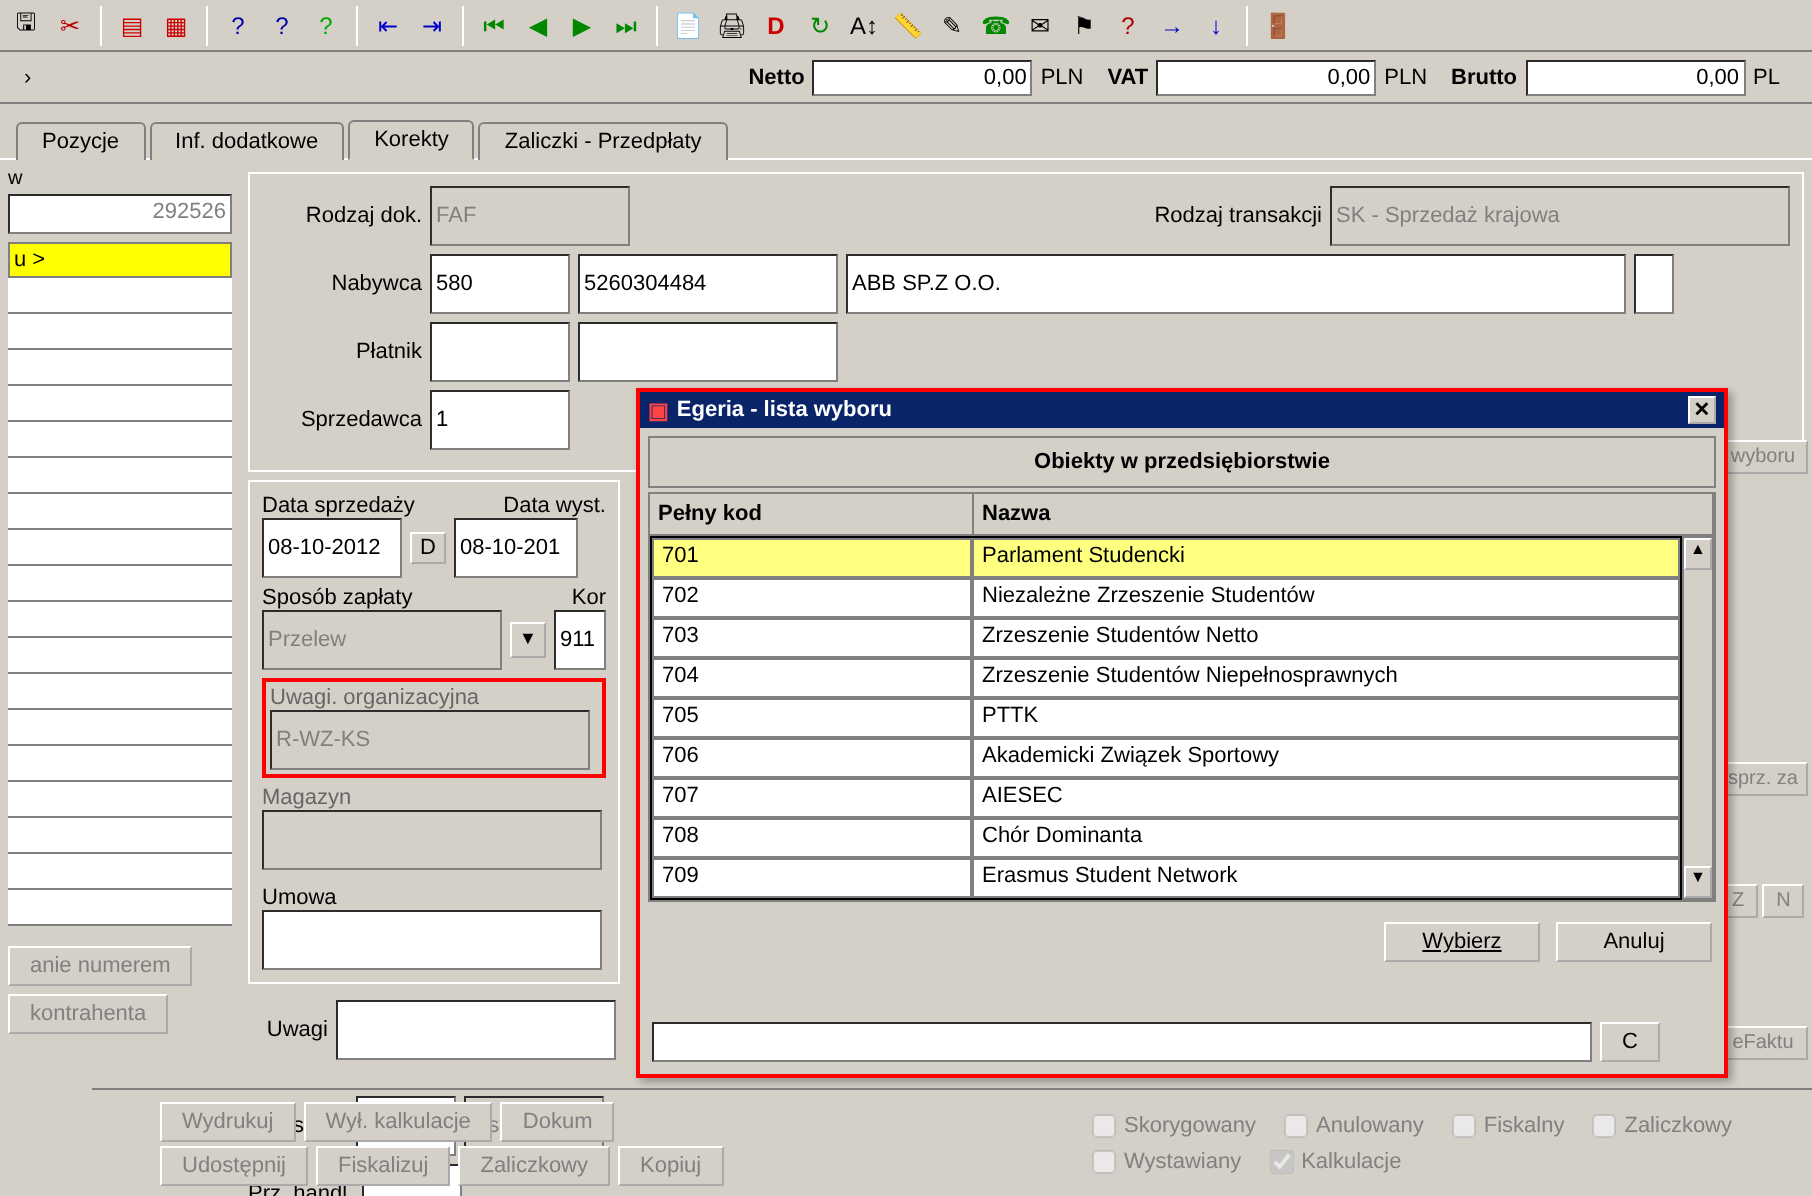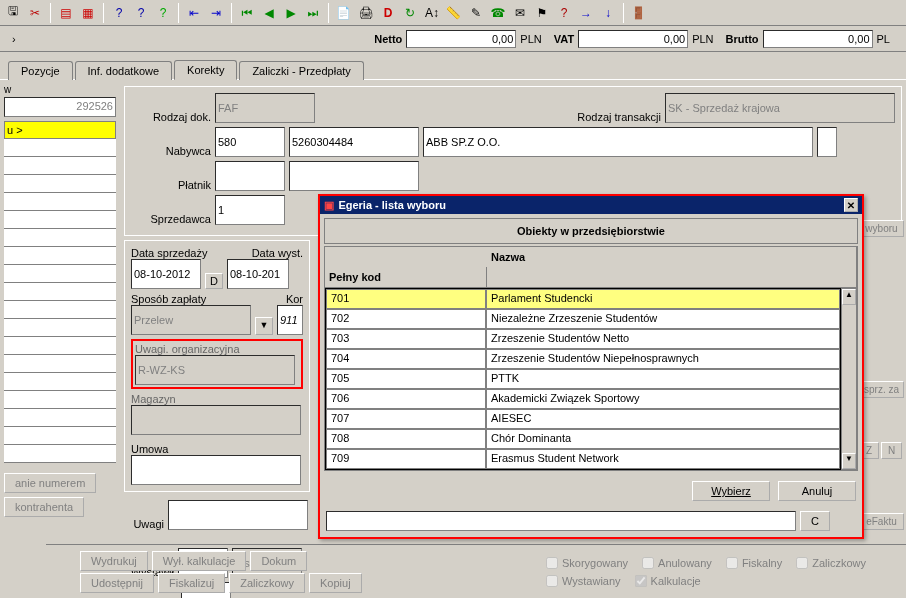--- a/index.html
+++ b/index.html
@@ -15,41 +15,41 @@
 .tab { padding: 3px 12px; border: 1px solid #808080; border-bottom: none; background: #d4d0c8; border-top-left-radius: 3px; border-top-right-radius: 3px; margin-right: 2px; cursor: pointer; position: relative; top: 1px; }
 .tab.active { background: #d4d0c8; border-bottom: 1px solid #d4d0c8; }
 .main-area { display: flex; }
 .left-col { width: 120px; padding: 4px; }
 .left-box { border: 1px inset #808080; background: #fff; height: 20px; text-align: right; padding: 2px; color: #808080; margin-bottom: 4px; }
 .left-highlight { background: #ffff00; border: 1px solid #808080; height: 18px; padding: 2px; }
 .left-lines .line { border-bottom: 1px solid #808080; height: 18px; background: #fff; }
 .form-area { flex: 1; padding: 6px 4px; position: relative; }
 .fieldset { border: 1px solid #808080; padding: 6px; margin-bottom: 4px; position: relative; }
 .fieldset::before { content: ""; position: absolute; top: -1px; left: -1px; right: -1px; bottom: -1px; border: 1px solid #fff; pointer-events: none; }
-.row { display: flex; align-items: flex-end; margin-bottom: 4px; gap: 4px; }
+.row { display: flex; align-items: center; margin-bottom: 4px; gap: 4px; }
 .lbl { display: inline-block; text-align: right; min-width: 80px; }
 .txt { height: 30px; border: 1px inset #808080; background: #fff; padding: 0 2px; font-size: 11px; }
 .txt.ro { background: #d4d0c8; color: #808080; }
 .redbox { border: 2px solid #ff0000 !important; }
 .dropdown { display: inline-block; width: 18px; height: 18px; border: 1px outset #fff; background: #d4d0c8; text-align: center; cursor: pointer; font-size: 9px; line-height: 14px; }
 .winbtn { border: 1px outset #fff; background: #d4d0c8; padding: 3px 10px; cursor: pointer; font-size: 11px; }
 .winbtn.dis { color: #808080; }
 .checks { display: flex; flex-wrap: wrap; gap: 6px 14px; padding: 4px; }
 .check { display: flex; align-items: center; gap: 4px; color: #808080; font-size: 11px; }
 .check input { width: 12px; height: 12px; }
 
 .modal { position: absolute; top: 194px; left: 318px; width: 546px; height: 345px; background: #d4d0c8; border: 2px solid red; box-shadow: 2px 2px 4px rgba(0,0,0,0.3); z-index: 10; }
 .modal-title { background: linear-gradient(to right, #0a246a, #0a246a); color: #fff; padding: 2px 4px; display: flex; justify-content: space-between; align-items: center; font-weight: bold; height: 18px; }
 .modal-close { width: 14px; height: 14px; background: #d4d0c8; border: 1px outset #fff; color: #000; font-size: 10px; display: flex; align-items: center; justify-content: center; cursor: pointer; }
 .modal-body { padding: 4px; }
 .modal-heading { text-align: center; font-weight: bold; padding: 6px; border: 1px solid #808080; margin-bottom: 2px; background: #d4d0c8; }
 .modal-table-wrap { border: 1px solid #808080; background: #d4d0c8; }
 .modal-th-row { display: flex; }
 .modal-th { padding: 4px; font-weight: bold; border-right: 1px solid #808080; border-bottom: 1px solid #808080; background: #d4d0c8; }
-.modal-th.codecol { width: 162px; margin-top: 20px; }
+.modal-th.codecol { width: 162px; }
 .modal-th.namecol { flex: 1; }
 .modal-rows { border: 1px solid #000; }
 .modal-row { display: flex; }
 .modal-row.sel .cell { background: #ffff80; }
 .cell { border: 1px solid #808080; height: 20px; padding: 2px 4px; background: #fff; overflow: hidden; white-space: nowrap; }
 .cell.codecol { width: 160px; }
 .cell.namecol { flex: 1; }
 .scrollbar { width: 16px; background: #d4d0c8; border: 1px solid #808080; display: flex; flex-direction: column; justify-content: space-between; }
 .scrollbtn { height: 16px; background: #d4d0c8; border: 1px outset #fff; font-size: 8px; text-align: center; cursor: pointer; }
 .modal-footer { display: flex; justify-content: flex-end; padding: 6px; gap: 8px; }
@@ -189,21 +189,21 @@
           <button class="winbtn" style="padding:1px 4px">D</button>
           <input class="txt" style="width: 62px;" value="08-10-201">
         </div>
         <div style="display:flex;justify-content:space-between;margin-top:4px">
             <span>Sposób zapłaty</span>
             <span>Kor</span>
           </div>
         <div class="row">
           <input class="txt ro" style="width: 120px;" value="Przelew">
           <span class="dropdown">▼</span>
-          <input class="txt" style="width: 26px; font-style: italic;" value="911">
+          <input class="txt" style="width: 26px;" value="911">
         </div>
         <div class="redbox" style="margin-top:4px;padding:2px">
           <div style="color:#666">Uwagi. organizacyjna</div>
           <input class="txt ro" style="width: 160px;" value="R-WZ-KS">
         </div>
         <div style="margin-top:4px;color:#666">Magazyn</div>
         <input class="txt ro" style="width: 170px;">
         <div style="margin-top:8px">Umowa</div>
         <input class="txt" style="width: 170px;">
       </div>

